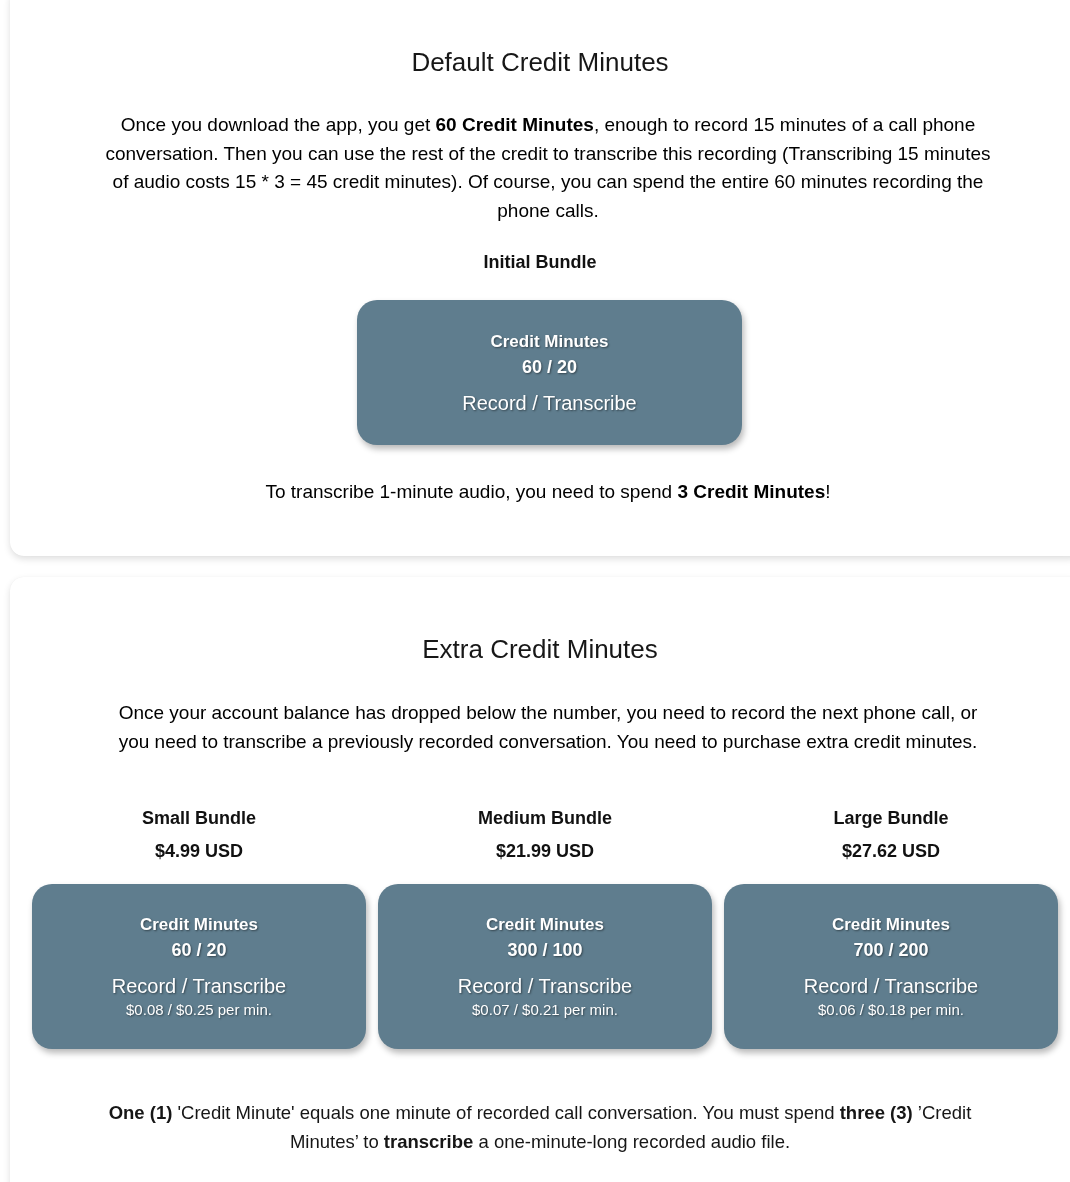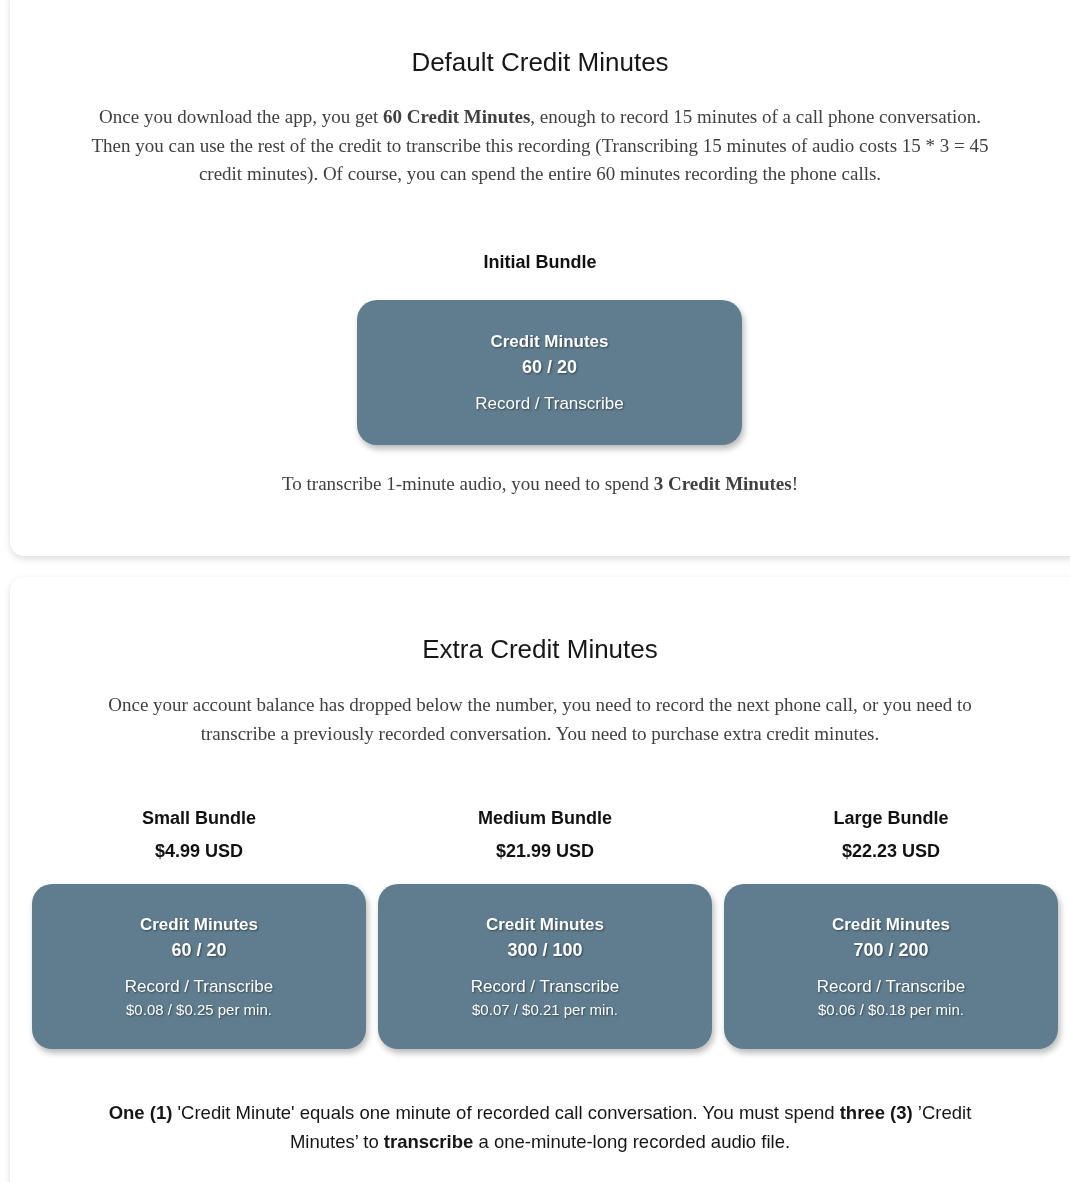--- a/index.html
+++ b/index.html
@@ -46,26 +46,25 @@
   h1.section-title {
     margin: 0;
     font-weight: 400;
     font-size: 26px;
     line-height: 32px;
     text-align: center;
     color: #171717;
   }
 
   p.section-para {
-    margin: 0;
+    margin: 8px;
     font-size: 19px;
     line-height: 28.5px;
     text-align: center;
-    color: #404040;
-    font-family: Liberation Serif, serif;
+    color: #000000;
   }
 
   .sub-title {
     font-size: 18px;
     font-weight: bold;
     text-align: center;
     color: #111111;
   }
 
   b, strong { font-weight: bold; }
@@ -89,21 +88,21 @@
     line-height: 24px;
     text-shadow: 1px 1px 2px rgba(0,0,0,0.45);
   }
   .cc-amount {
     font-size: 18px;
     font-weight: bold;
     line-height: 26px;
     text-shadow: 1px 1px 2px rgba(0,0,0,0.45);
   }
   .cc-sub {
-    font-size: 17px;
+    font-size: 20px;
     font-weight: 400;
     line-height: 23px;
     text-shadow: 1px 1px 2px rgba(0,0,0,0.45);
     margin-top: 12px;
   }
   .cc-rate {
     font-size: 15px;
     font-weight: 400;
     line-height: 23px;
     text-shadow: 1px 1px 2px rgba(0,0,0,0.45);
@@ -222,21 +221,21 @@
           <div class="credit-card">
             <div class="cc-title">Credit Minutes</div>
             <div class="cc-amount">300 / 100</div>
             <div class="cc-sub">Record / Transcribe</div>
             <div class="cc-rate">$0.07 / $0.21 per min.</div>
           </div>
         </div>
 
         <div class="bundle-col">
           <div class="bundle-name">Large Bundle</div>
-          <div class="bundle-price">$22.23 USD</div>
+          <div class="bundle-price">$27.62 USD</div>
           <div class="credit-card">
             <div class="cc-title">Credit Minutes</div>
             <div class="cc-amount">700 / 200</div>
             <div class="cc-sub">Record / Transcribe</div>
             <div class="cc-rate">$0.06 / $0.18 per min.</div>
           </div>
         </div>
 
       </div>
 

